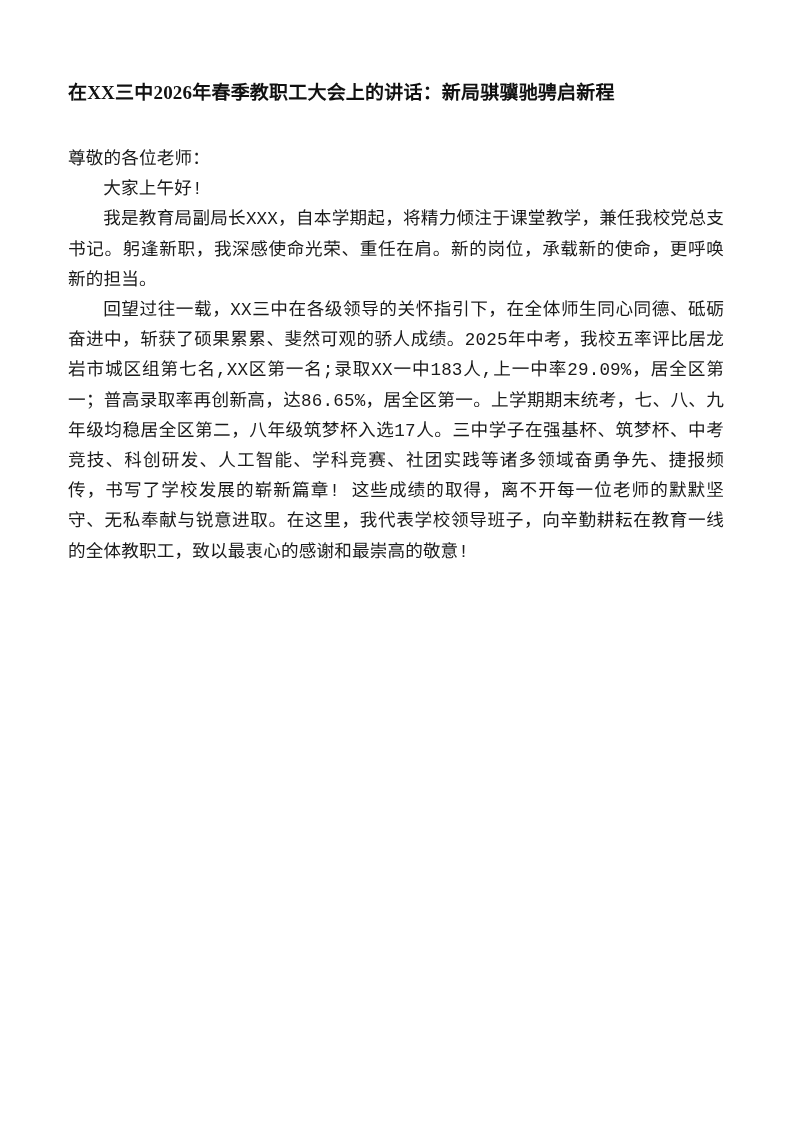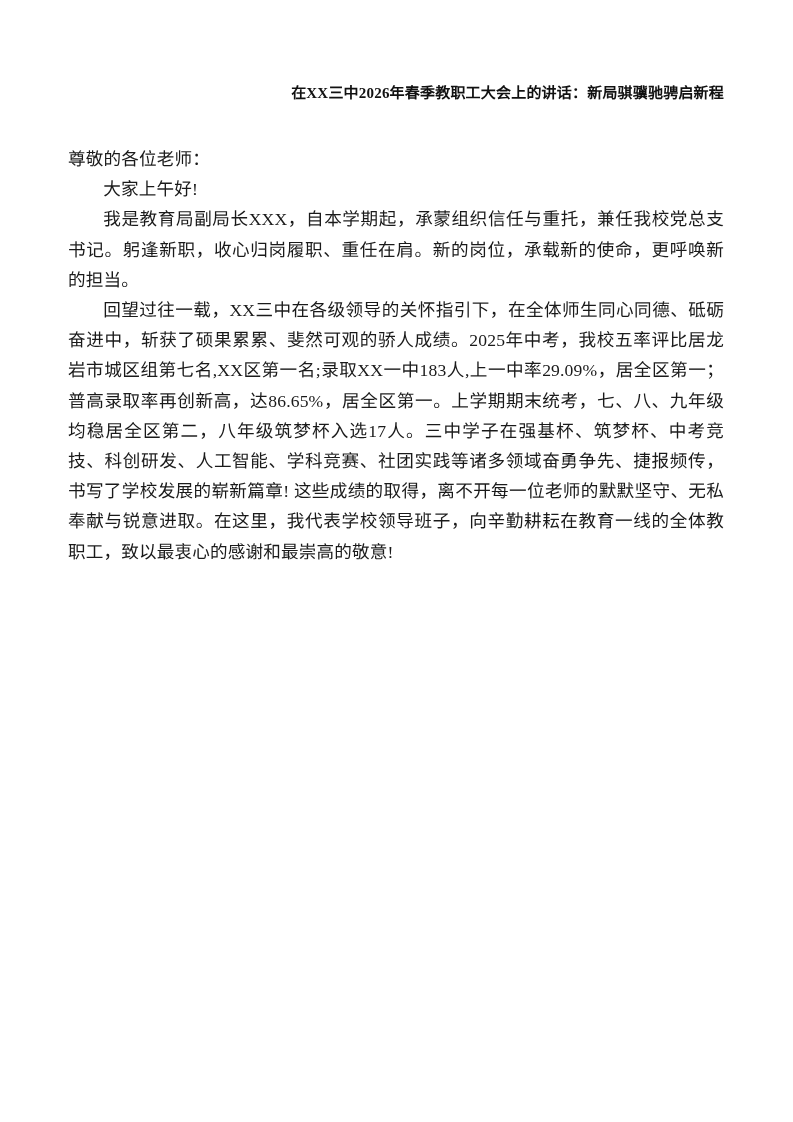--- a/index.html
+++ b/index.html
@@ -21,41 +21,42 @@
   }
 
   .doc-body {
     position: absolute;
     left: 68px;
     top: 78px;
     width: 656px;
   }
 
   .doc-title {
-    font-size: 15px;
+    font-size: 19px;
     line-height: 30px;
-    text-align: right;
+    text-align: left;
     letter-spacing: 0.2px;
     color: #111111;
     margin: 0 0 0 0;
     white-space: nowrap;
   }
 
   .title-spacer {
     height: 36px;
   }
 
   p.para {
     margin: 0;
     font-size: 17.6px;
     line-height: 30.2px;
     text-align: justify;
     text-justify: inter-ideograph;
     letter-spacing: 0.15px;
     color: #1a1a1a;
+    font-family: Liberation Mono, monospace;
   }
 
   p.indent-0 {
     text-indent: 0;
   }
 
   p.indent-2 {
     text-indent: 2em;
   }
 
@@ -79,21 +80,21 @@
   <div class="doc-body">
 
     <h1 class="doc-title">在XX三中2026年春季教职工大会上的讲话：新局骐骥驰骋启新程</h1>
 
     <div class="title-spacer"></div>
 
     <p class="para indent-0">尊敬的各位老师：</p>
 
     <p class="para indent-2">大家上午好!</p>
 
-    <p class="para indent-2">我是教育局副局长XXX，自本学期起，承蒙组织信任与重托，兼任我校党总支书记。躬逢新职，收心归岗履职、重任在肩。新的岗位，承载新的使命，更呼唤新的担当。</p>
+    <p class="para indent-2">我是教育局副局长XXX，自本学期起，将精力倾注于课堂教学，兼任我校党总支书记。躬逢新职，我深感使命光荣、重任在肩。新的岗位，承载新的使命，更呼唤新的担当。</p>
 
 
     <p class="para indent-2">回望过往一载，XX三中在各级领导的关怀指引下，在全体师生同心同德、砥砺奋进中，斩获了硕果累累、斐然可观的骄人成绩。2025年中考，我校五率评比居龙岩市城区组第七名,XX区第一名;录取XX一中183人,上一中率29.09%，居全区第一；普高录取率再创新高，达86.65%，居全区第一。上学期期末统考，七、八、九年级均稳居全区第二，八年级筑梦杯入选17人。三中学子在强基杯、筑梦杯、中考竞技、科创研发、人工智能、学科竞赛、社团实践等诸多领域奋勇争先、捷报频传，书写了学校发展的崭新篇章! 这些成绩的取得，离不开每一位老师的默默坚守、无私奉献与锐意进取。在这里，我代表学校领导班子，向辛勤耕耘在教育一线的全体教职工，致以最衷心的感谢和最崇高的敬意!</p>
 
 
 
   </div>
 </div>
 
 </body></html>

